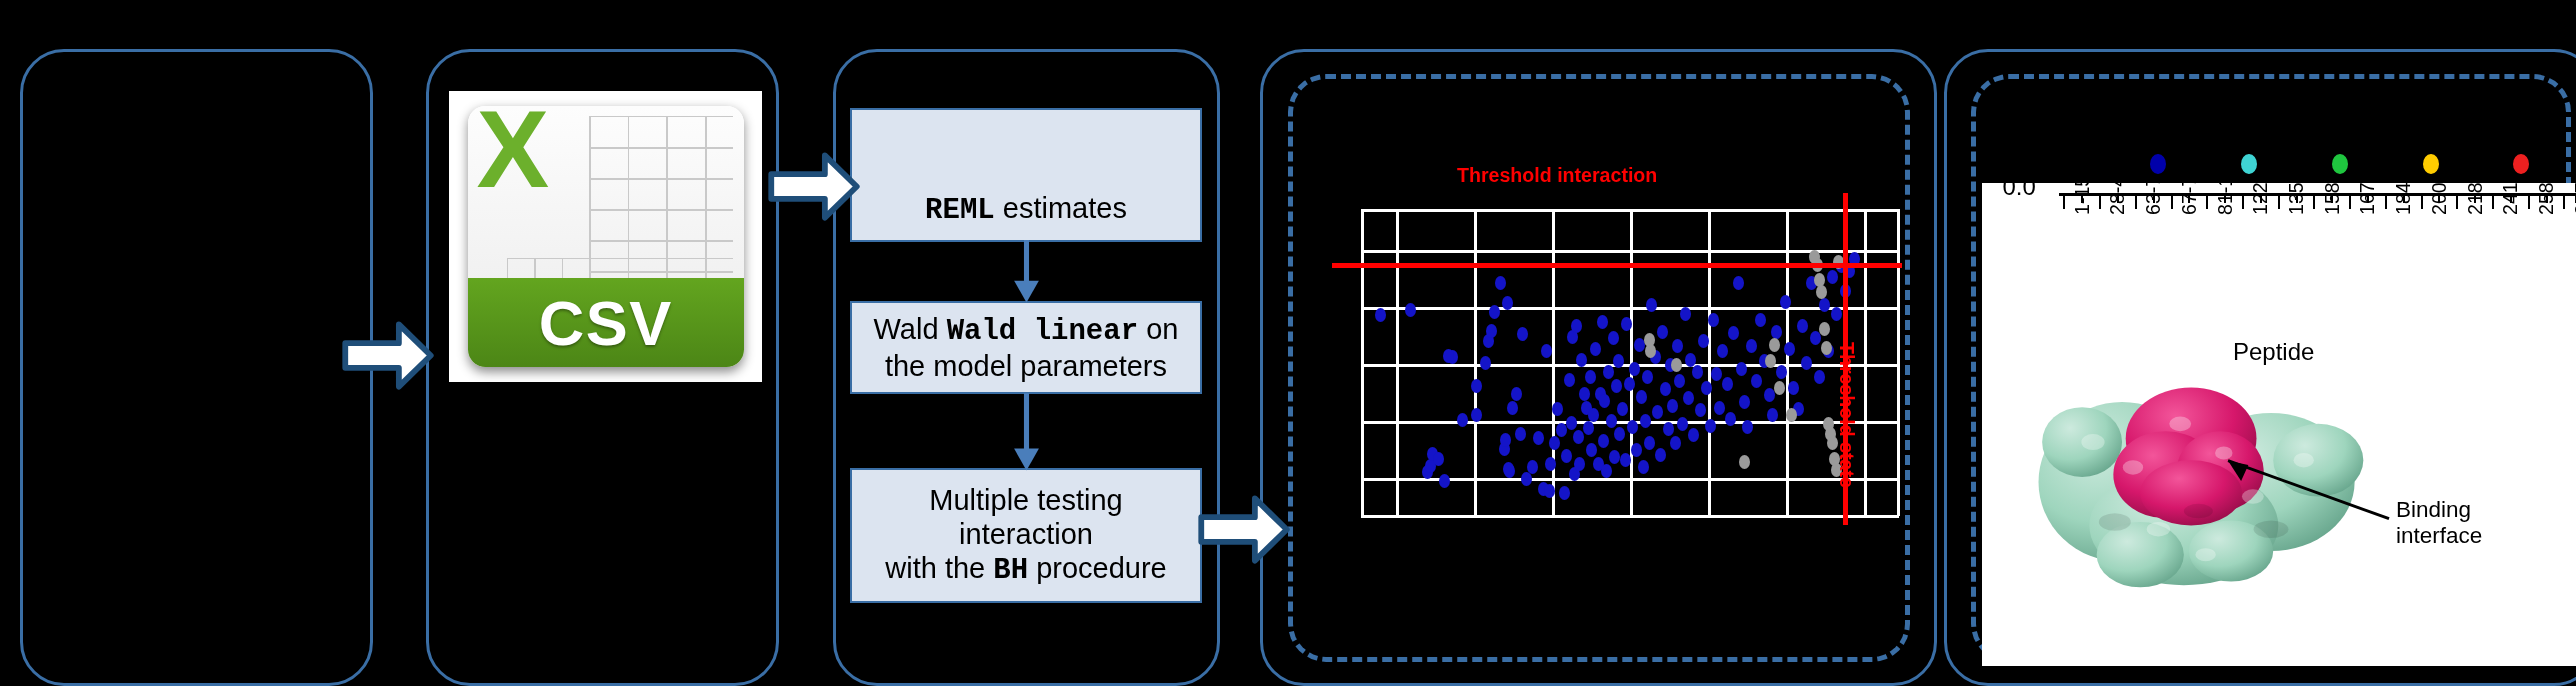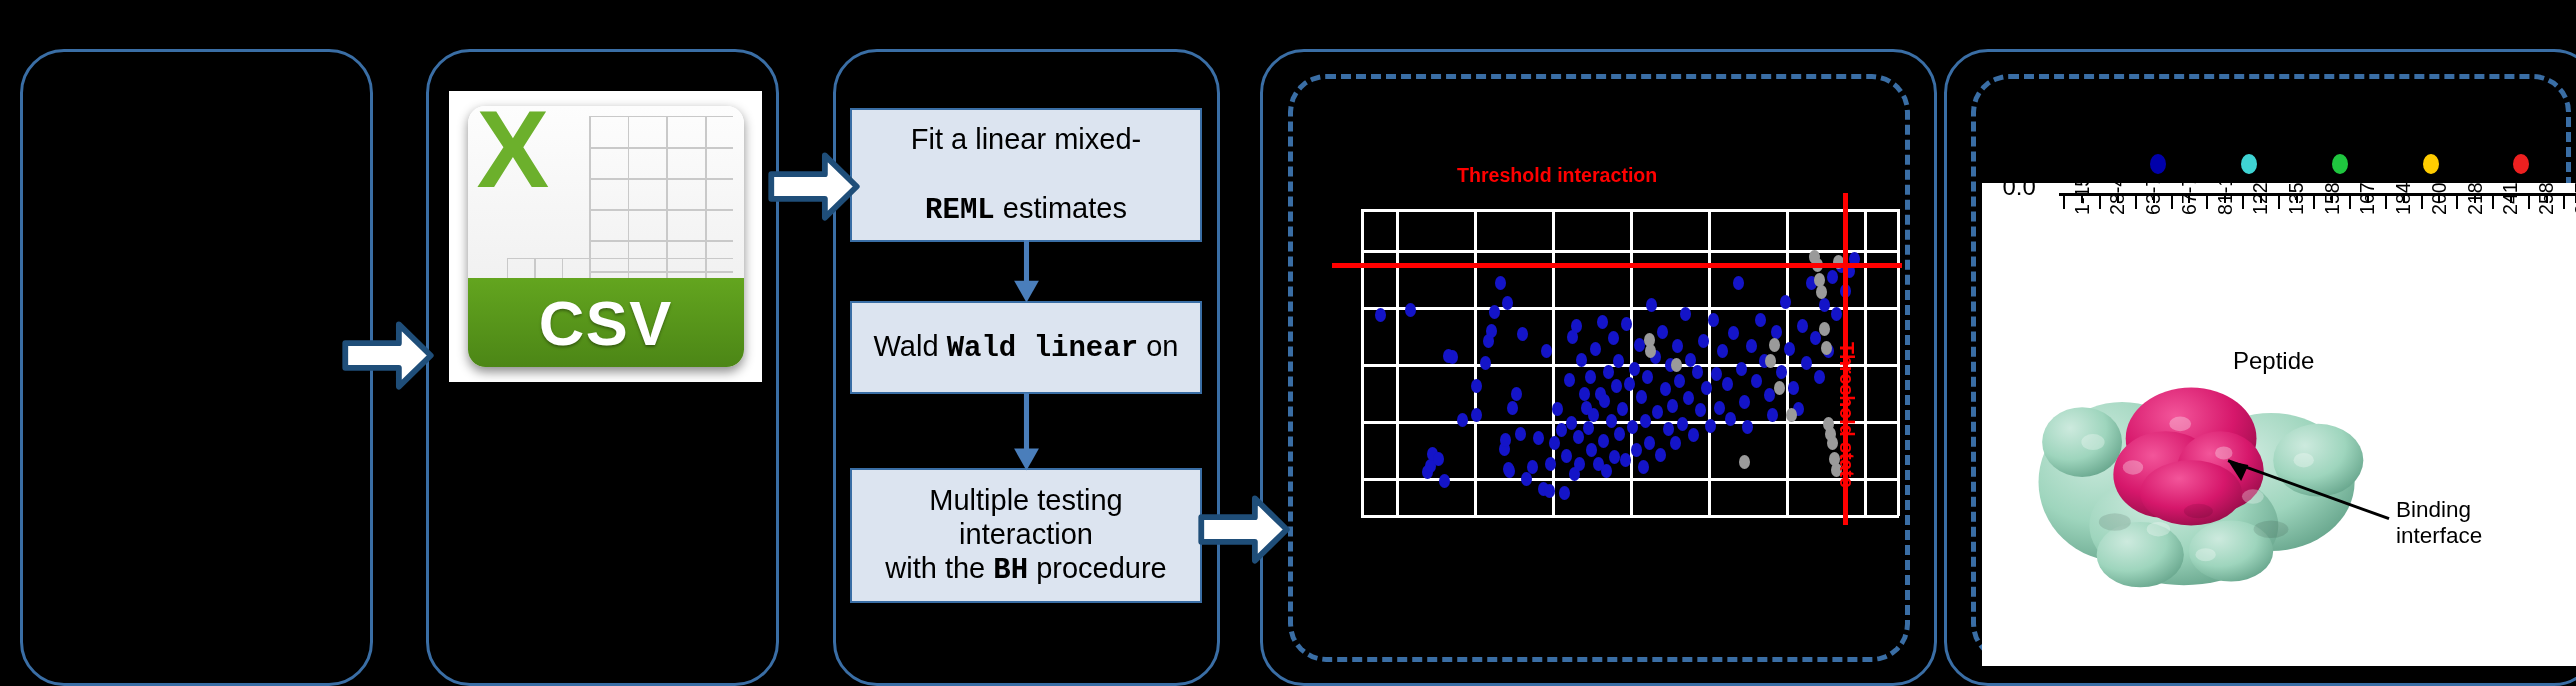--- a/index.html
+++ b/index.html
@@ -98,29 +98,30 @@
         <span>CSV</span>
       </div>
     </div>
   </div>
 </div>
 
 <div class="panel panel-solid" style="left:833px;top:49px;width:387px;height:637px;"></div>
 
 <div class="pbox" style="left:850px;top:108px;width:352px;height:134px;">
   <div>
-    <span>Fit a linear mixed-</span><br>
+    <br>
     <br>
     <b>REML</b><span> estimates</span>
   </div>
 </div>
 
 <div class="pbox" style="left:850px;top:301px;width:352px;height:93px;">
   <div>
     <span>Wald </span><b>Wald linear</b><span> on</span><br>
+    <span>the model parameters</span>
   </div>
 </div>
 
 <div class="pbox" style="left:850px;top:468px;width:352px;height:135px;">
   <div>
     <span>Multiple testing</span><br>
     <span>interaction</span><br>
     <span>with the </span><b>BH</b><span> procedure</span>
   </div>
 </div>
@@ -569,21 +570,21 @@
       <div class="pep-lbl" style="left: 339px; top: 32px;">158-166</div>
       <div class="pep-lbl" style="left: 374px; top: 32px;">167-180</div>
       <div class="pep-lbl" style="left: 410px; top: 32px;">184-199</div>
       <div class="pep-lbl" style="left: 446px; top: 32px;">200-214</div>
       <div class="pep-lbl" style="left: 482px; top: 32px;">218-237</div>
       <div class="pep-lbl" style="left: 517px; top: 32px;">241-257</div>
       <div class="pep-lbl" style="left: 553px; top: 32px;">258-266</div>
       <div class="pep-lbl" style="left: 589px; top: 32px;">277-284</div>
     </div>
   <div class="ylab" style="left:20.4px;top:-10.2px;font-weight:normal;">0.0</div>
-  <div class="axis-title" style="left:251px;top:164px;">Peptide</div>
+  <div class="axis-title" style="left:251px;top:155px;">Peptide</div>
 
   <svg style="position:absolute;left:30.5px;top:190px;width:378px;height:218px;" viewBox="0 0 520 300">
     <defs>
       <radialGradient id="gGreen" cx="35%" cy="30%" r="75%">
         <stop offset="0%" stop-color="#cdeade"></stop>
           <stop offset="60%" stop-color="#9ed5bd"></stop>
         <stop offset="100%" stop-color="#6aa88f"></stop>
       </radialGradient>
       <radialGradient id="gPink" cx="38%" cy="28%" r="75%">
         <stop offset="0%" stop-color="#f3559a"></stop>

